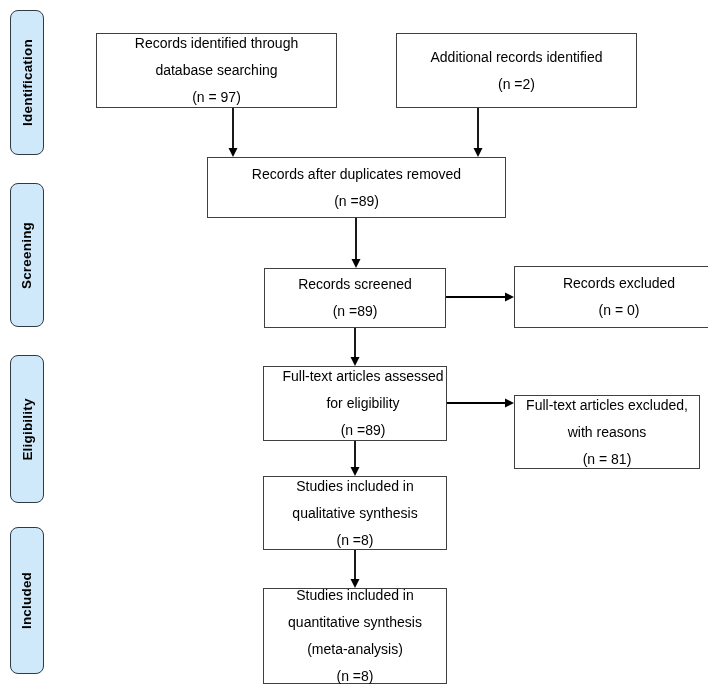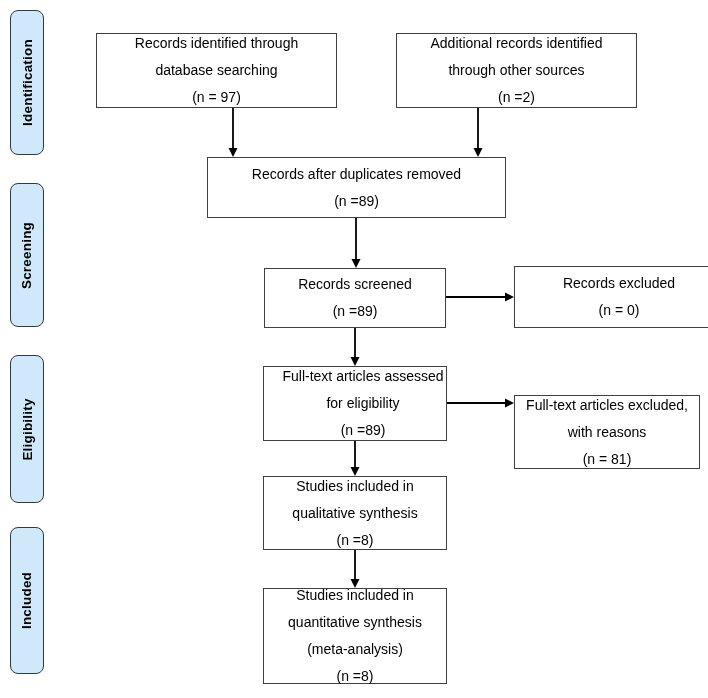--- a/index.html
+++ b/index.html
@@ -86,21 +86,20 @@
   </div>
 
   <div class="box" id="box-db-search">
     <div class="line">Records identified through</div>
     <div class="line">database searching</div>
     <div class="line">(n = 97)</div>
   </div>
 
   <div class="box" id="box-other-sources">
     <div class="line">Additional records identified</div>
-    <div class="line">through other sources</div>
     <div class="line">(n =2)</div>
   </div>
 
   <div class="box" id="box-duplicates-removed">
     <div class="line">Records after duplicates removed</div>
     <div class="line">(n =89)</div>
   </div>
 
   <div class="box" id="box-screened">
     <div class="line">Records screened</div>

